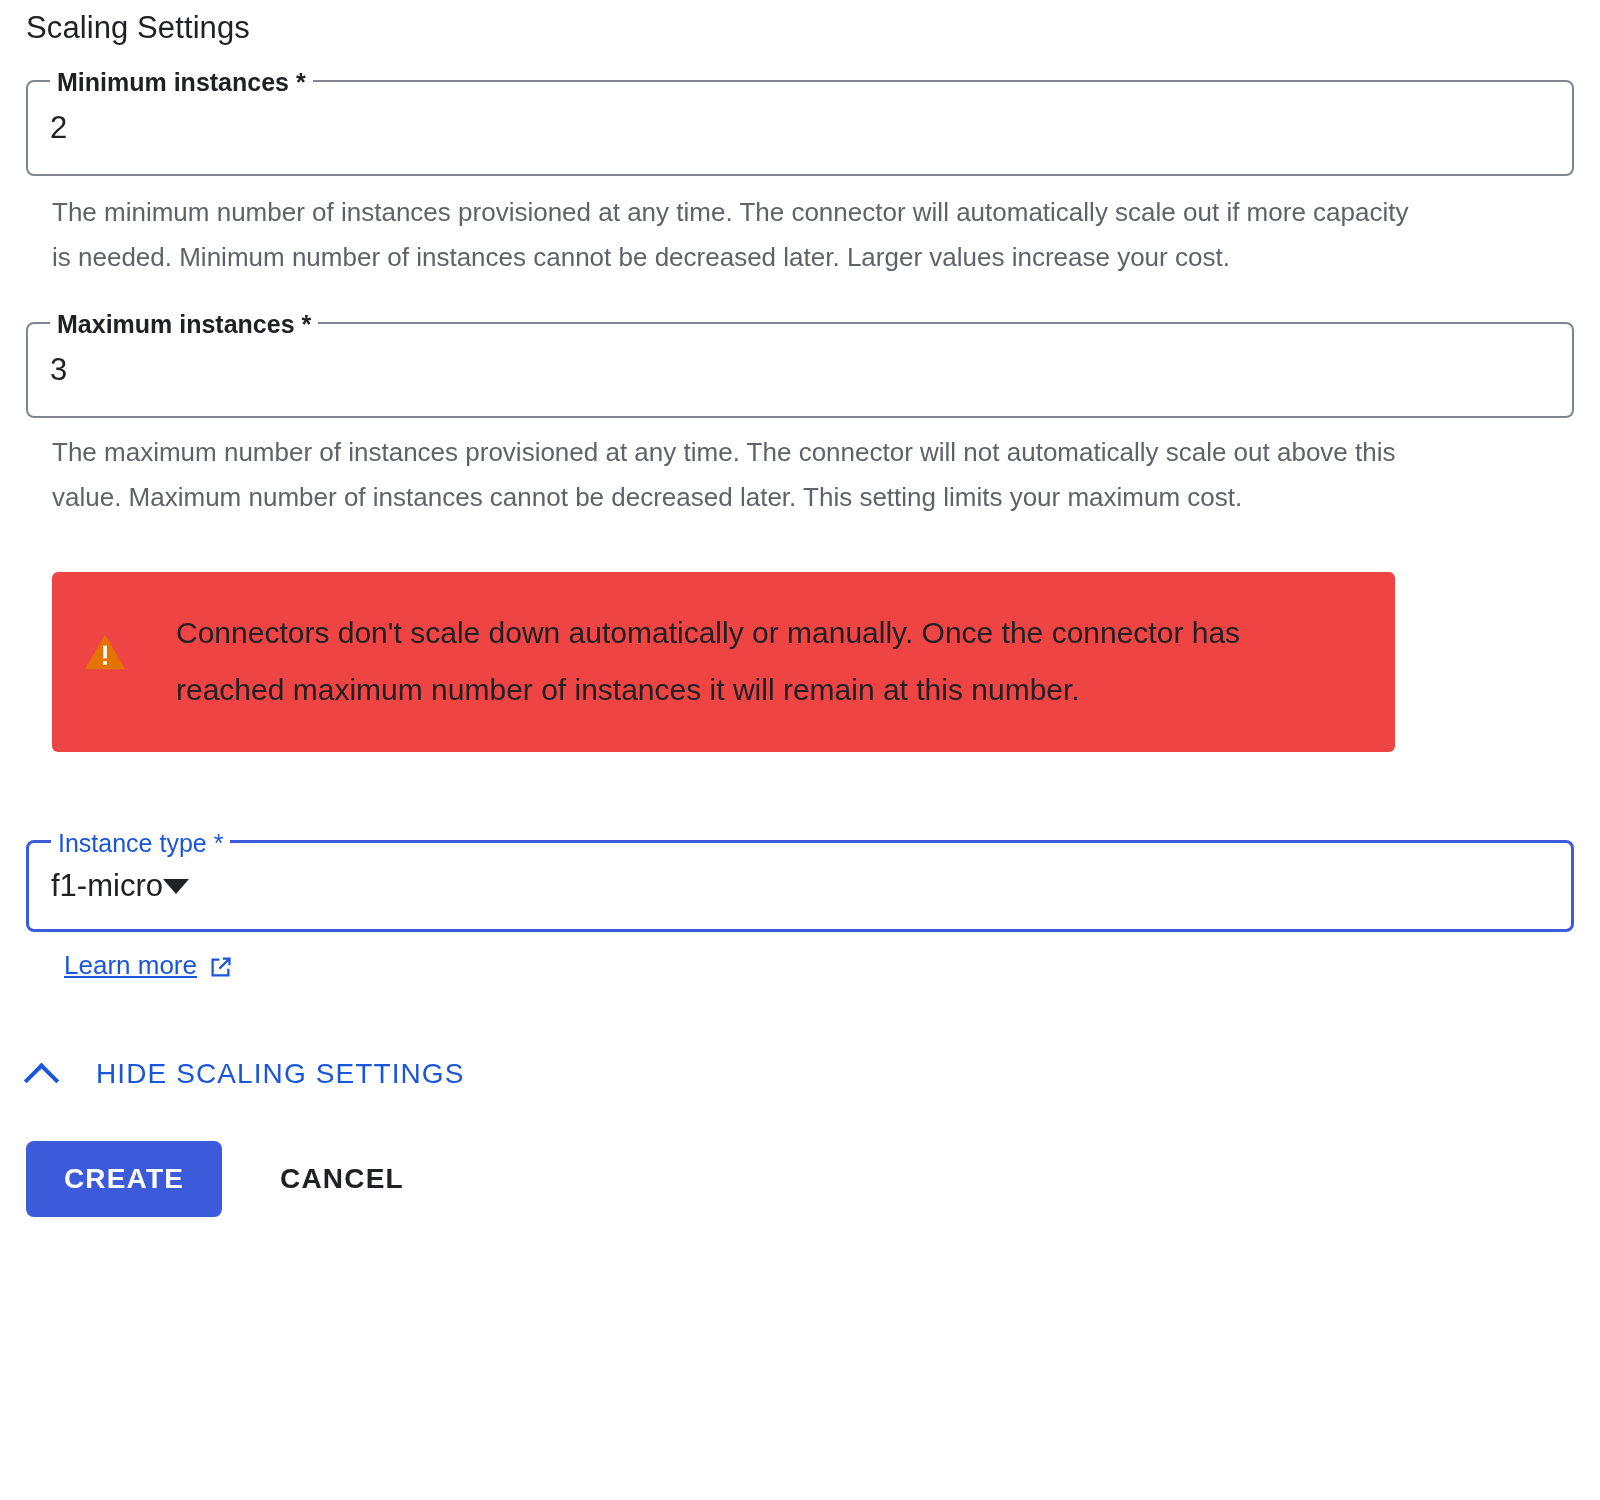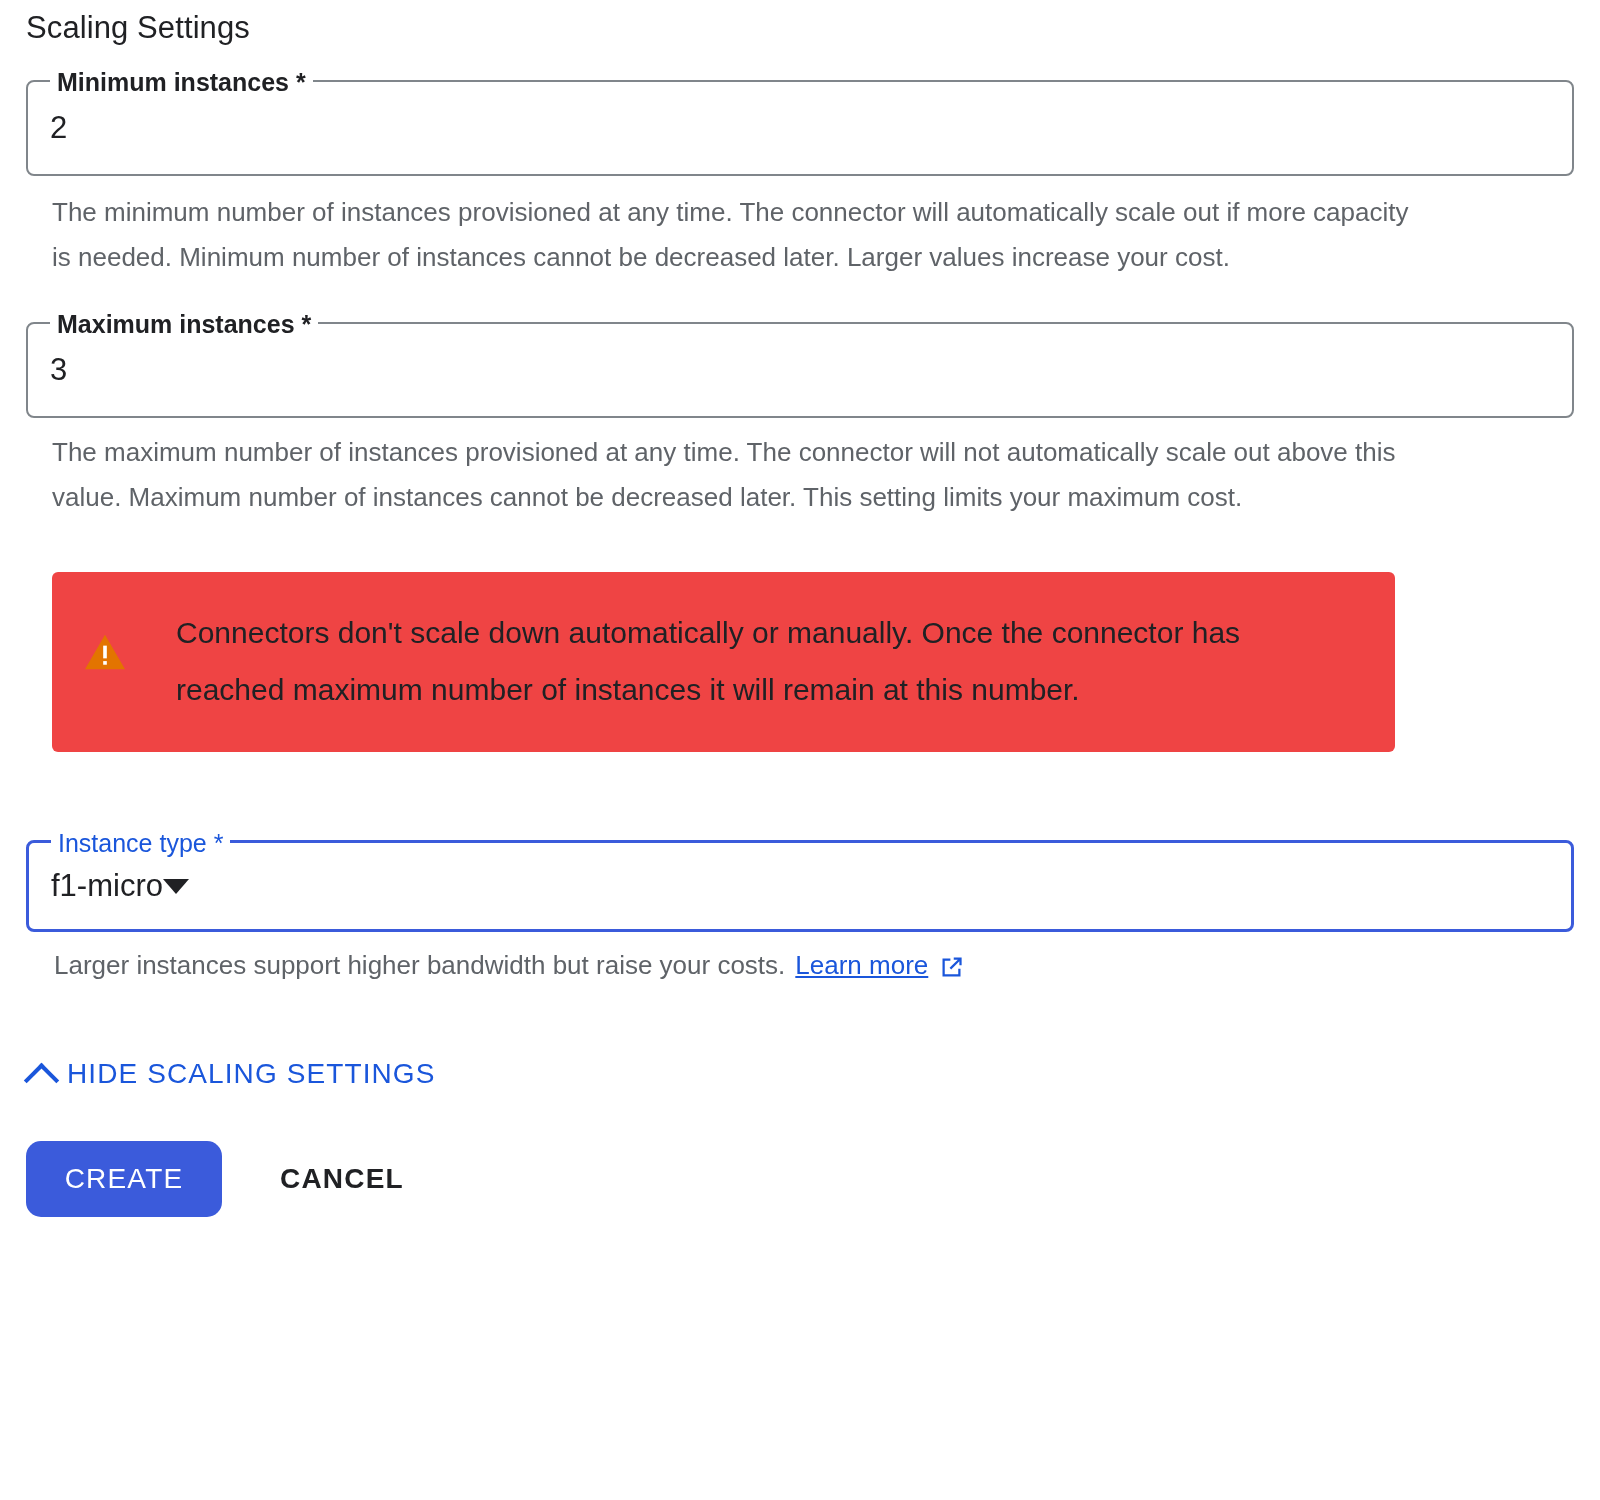--- a/index.html
+++ b/index.html
@@ -154,21 +154,21 @@
     align-items: center;
     position: relative;
     top: 2px;
   }
 
   
   .toggle-row {
     margin-top: 76px;
     display: flex;
     align-items: center;
-    gap: 7px;
+    gap: 36px;
     color: #1a56db;
     font-size: 28px;
     font-weight: 500;
     letter-spacing: 1.1px;
   }
   .chevron-up {
     width: 34px;
     height: 34px;
     display: inline-block;
     position: relative;
@@ -189,24 +189,24 @@
   .actions {
     margin-top: 50px;
     display: flex;
     align-items: center;
     gap: 36px;
   }
   .btn-primary {
     background: #3b5bdb;
     color: #ffffff;
     border: none;
-    border-radius: 15px;
+    border-radius: 8px;
     font-family: "Liberation Sans", sans-serif;
     font-size: 28px;
-    font-weight: 400;
+    font-weight: 700;
     letter-spacing: 1.2px;
     padding: 0 30px;
     height: 76px;
     min-width: 196px;
     cursor: pointer;
   }
   .btn-text {
     background: transparent;
     border: none;
     color: #202124;
@@ -255,21 +255,20 @@
     <div class="callout-text">Connectors don't scale down automatically or manually. Once the connector has reached maximum number of instances it will remain at this number.</div>
   </div>
 
   <div class="select-wrap">
     <div class="select-box focused">
       <span class="field-legend accent">Instance type *</span>
       <span class="select-value">f1-micro</span>
       <span class="caret"></span>
     </div>
     <div class="select-helper">
-      <span>Larger instances support higher bandwidth but raise your costs.</span>
       <a class="link" href="#">Learn more</a>
       <span class="ext-icon">
         <svg width="27" height="27" viewBox="0 0 24 24" aria-hidden="true">
           <path d="M4 4h7v2H6v12h12v-5h2v7H4z" fill="#1a56db"></path>
           <path d="M14 3h7v7h-2V6.4l-7.3 7.3-1.4-1.4L17.6 5H14z" fill="#1a56db"></path>
         </svg>
       </span>
     </div>
   </div>
 

